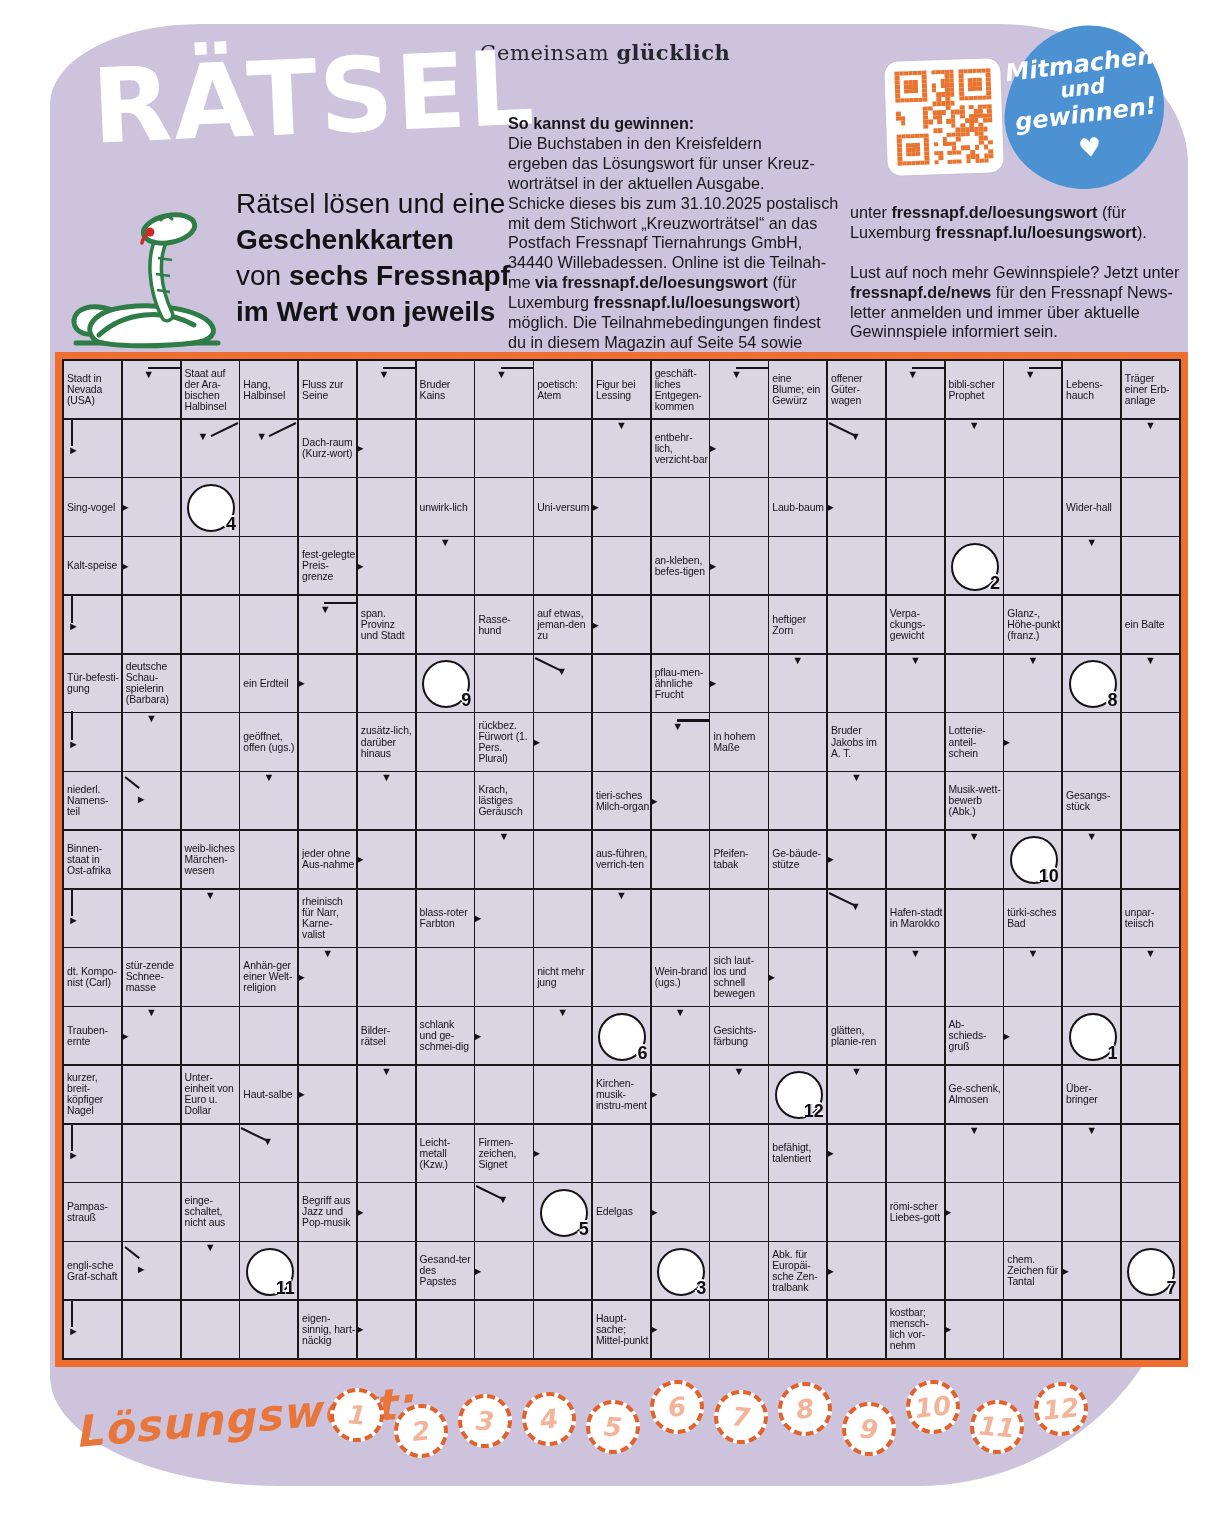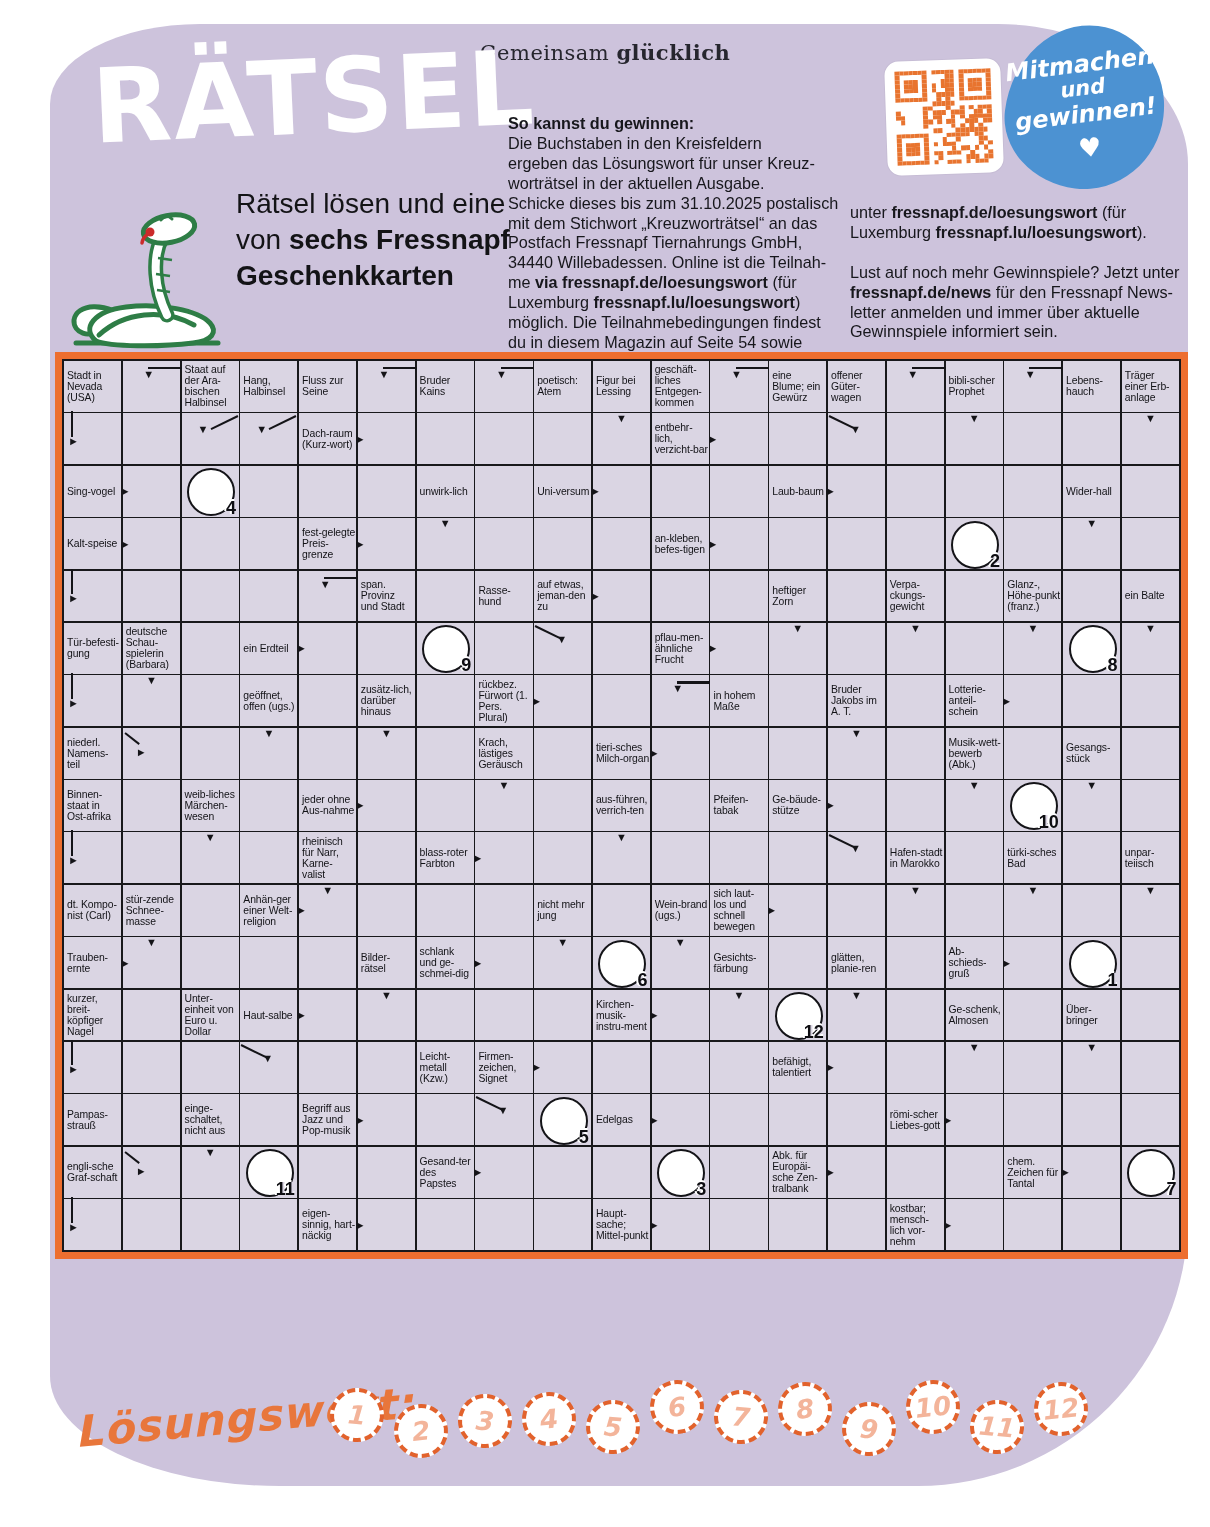--- a/index.html
+++ b/index.html
@@ -27,21 +27,21 @@
   .badge{position:absolute;left:1006px;top:25px;width:158px;height:164px;background:#4C92D2;
         border-radius:52% 48% 50% 50% / 58% 50% 50% 42%;transform:rotate(7deg);}
   .badge-inner{position:absolute;inset:0;transform:rotate(-14deg);display:flex;flex-direction:column;
         align-items:center;justify-content:center;color:#fff;font-style:italic;font-weight:bold;
         font-family:"DejaVu Sans", sans-serif;}
   .badge-l1{font-size:24px;line-height:1.1;}
   .badge-l2{font-size:21px;line-height:1.1;}
   .badge-l3{font-size:24px;line-height:1.1;}
   .badge-heart{font-size:26px;margin-top:6px;font-style:normal;}
   
-  .grid-frame{position:absolute;left:55px;top:352px;width:1133px;height:907px;box-sizing:border-box;
+  .grid-frame{position:absolute;left:55px;top:352px;width:1133px;height:1015px;box-sizing:border-box;
         border:7px solid #ED6E2F;background:#18181b;padding:2px;}
   .grid{display:grid;width:100%;height:100%;grid-template-columns:repeat(19,1fr);
         grid-template-rows:repeat(17,1fr);gap:1.6px;}
   .cell{position:relative;background:#DAD5E3;overflow:visible;}
   .clue-text{position:absolute;inset:0;display:flex;align-items:center;padding:1px 1px 1px 3px;
         font-size:10.4px;line-height:1.06;color:#121216;letter-spacing:-0.1px;}
   .circle{position:absolute;left:50%;top:50%;width:44px;height:44px;margin:-23px 0 0 -23px;
         background:#fff;border:2.6px solid #141418;border-radius:50%;}
   .cnum{position:absolute;right:-3px;bottom:-5px;font-size:18px;font-weight:bold;color:#0e0e12;
         text-shadow:-2px 0 0 #fff,2px 0 0 #DAD5E3,0 -2px 0 #fff,1px 1px 0 #DAD5E3;}
@@ -91,22 +91,23 @@
     <path d="M101,119 C88,92 86,61 96,42 C102,30 113,24 123,29" fill="none" stroke="#fff" stroke-width="8" stroke-linecap="round"></path>
     <path d="M92,62 l14,2 M90,78 l14,2 M91,94 l13,2" stroke="#2E7D46" stroke-width="2.5"></path>
     <ellipse cx="103" cy="33" rx="26" ry="13.5" fill="#fff" stroke="#2E7D46" stroke-width="5" transform="rotate(-11 103 33)"></ellipse>
     <path d="M95,24 q5,-7 11,-1" stroke="#2E7D46" stroke-width="3" fill="none" stroke-linecap="round"></path>
     <circle cx="84" cy="36" r="4.5" fill="#CB2B2B"></circle>
     <path d="M82,38 q-5,3 -6,9" stroke="#CB2B2B" stroke-width="3.5" fill="none" stroke-linecap="round"></path>
   </svg>
 
   <div class="headline">
       <div class="tline"><span>Rätsel lösen und eine</span></div>
+      <div class="tline"><span class="b">Geschenkkarten</span></div>
       <div class="tline"><span>von </span><span class="b">sechs Fressnapf</span></div>
-      <div class="tline"><span class="b">Geschenkkarten</span></div>
+      <div class="tline"><span class="b">im Wert von jeweils</span></div>
     </div>
 
   <div class="howto">
       <div class="tline"><span class="b">So kannst du gewinnen:</span></div>
       <div class="tline"><span>Die Buchstaben in den Kreisfeldern</span></div>
       <div class="tline"><span>ergeben das Lösungswort für unser Kreuz-</span></div>
       <div class="tline"><span>worträtsel in der aktuellen Ausgabe.</span></div>
       <div class="tline"><span>Schicke dieses bis zum 31.10.2025 postalisch</span></div>
       <div class="tline"><span>mit dem Stichwort „Kreuzworträtsel“ an das</span></div>
       <div class="tline"><span>Postfach Fressnapf Tiernahrungs GmbH,</span></div>

